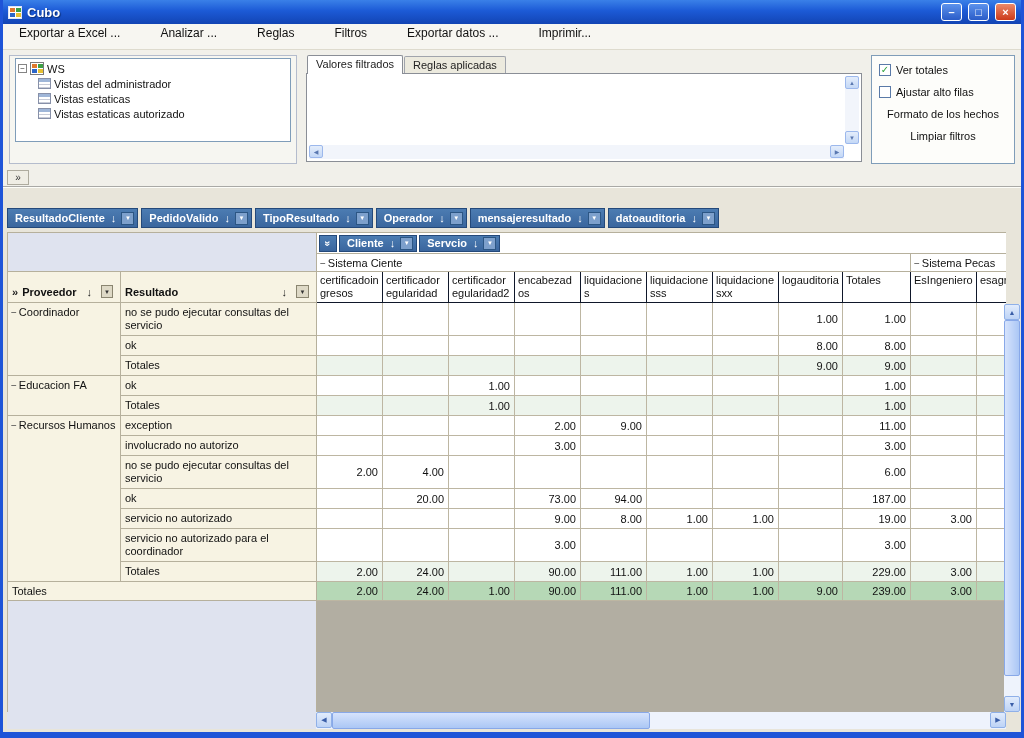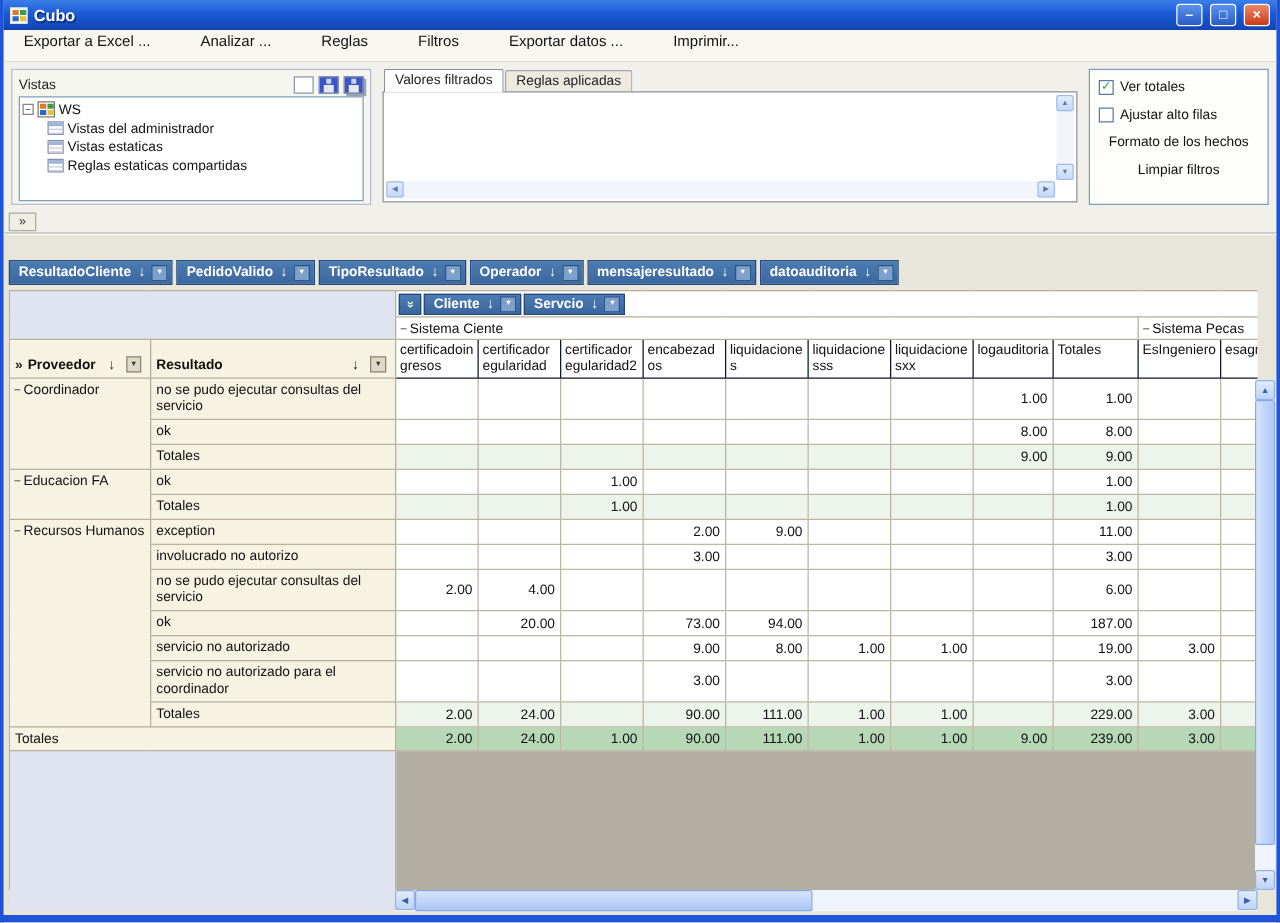--- a/index.html
+++ b/index.html
@@ -122,48 +122,40 @@
       <span class="menu-item">Analizar ...</span>
       <span class="menu-item">Reglas</span>
       <span class="menu-item">Filtros</span>
       <span class="menu-item">Exportar datos ...</span>
       <span class="menu-item">Imprimir...</span>
     </div>
 
   <div class="panels">
 
     <div class="vistas-panel">
-      <div class="vp-head">
-        <span class="vp-caption">Vistas</span>
-        <span class="vp-tools">
-          <span class="tool"></span>
-          <span class="tool save"></span>
-          <span class="tool saveas"></span>
-        </span>
-      </div>
       <div class="tree-box">
         <div class="tree-row root">
           <span class="expander">−</span>
           <span class="ws-icon">
               <i></i>
             </span>
           <span class="tree-label">WS</span>
         </div>
         <div class="tree-children">
             <div class="tree-row child">
               <span class="tbl-icon"></span>
               <span class="tree-label">Vistas del administrador</span>
             </div>
             <div class="tree-row child">
               <span class="tbl-icon"></span>
               <span class="tree-label">Vistas estaticas</span>
             </div>
             <div class="tree-row child">
               <span class="tbl-icon"></span>
-              <span class="tree-label">Reglas estaticas compartidas</span>
+              <span class="tree-label">Vistas estaticas autorizado</span>
             </div>
           </div>
       </div>
     </div>
 
     <div class="tab-panel">
       <div class="tabs">
           <div class="tab active">Valores filtrados</div>
           <div class="tab">Reglas aplicadas</div>
         </div>

